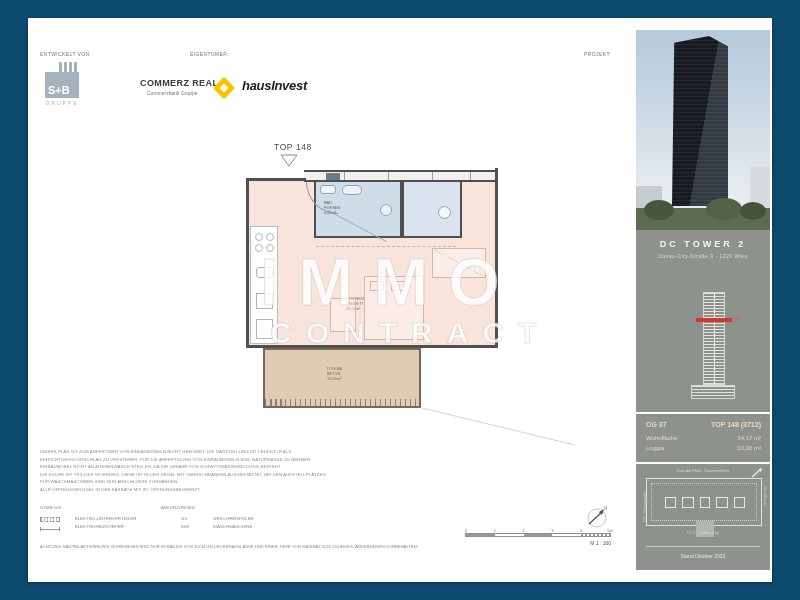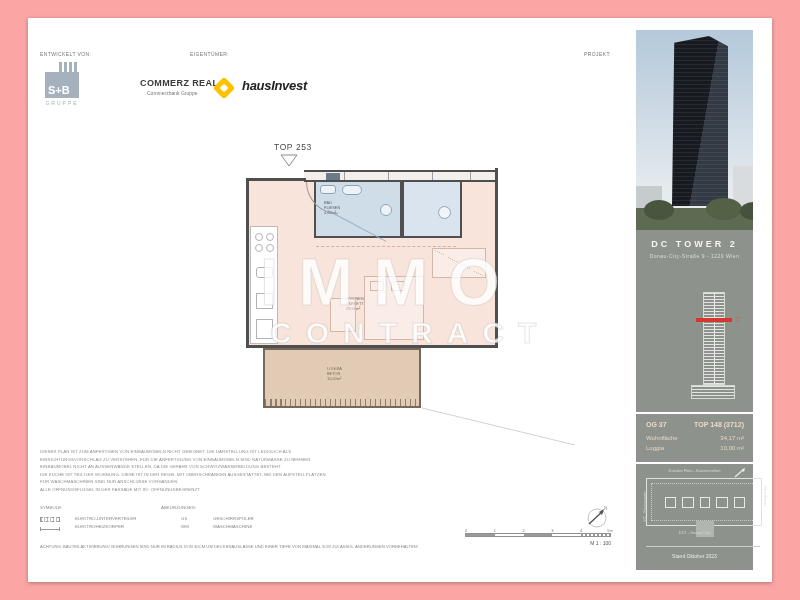--- a/index.html
+++ b/index.html
@@ -1,26 +1,26 @@
 <!DOCTYPE html>
 <html><head>
 <meta charset="utf-8">
 <style>
   * { margin:0; padding:0; box-sizing:border-box; }
   body { width:800px; height:600px; font-family:"Liberation Sans", sans-serif; }
-  .stage { position:relative; width:800px; height:600px; background:#fca5a5; overflow:hidden;text-decoration:underline; }
+  .stage { position:relative; width:800px; height:600px; background:#0c4a6e; overflow:hidden;text-decoration:underline; }
   .sheet { position:absolute; left:28px; top:18px; width:744px; height:564px; background:#ffffff; box-shadow:0 1px 4px rgba(0,0,0,.3); }
   .abs { position:absolute; }
   .lbl { position:absolute; font-size:5px; color:#777; letter-spacing:.4px; white-space:nowrap; }
   .wall { position:absolute; background:#4f4f4f; }
   .room-lbl { position:absolute; font-size:3.9px; line-height:5px; color:#5a6570; white-space:nowrap; }
   .furn { position:absolute; border:1px solid #d3b6a6; background:rgba(255,255,255,.35); }
   .legal-line { font-size:4.3px; line-height:7.6px; color:#8e8e8e; white-space:nowrap; letter-spacing:.1px; }
   .legend-txt { position:absolute; font-size:4.4px; color:#8a8a8a; white-space:nowrap; }
-  .side-section { position:absolute; left:608px; width:117px; background:#8e928d;padding-left:12px; }
+  .side-section { position:absolute; left:608px; width:134px; background:#8e928d;padding-left:12px; }
   .watermark { position:absolute; font-weight:700; color:rgba(255,255,255,.8); -webkit-text-stroke:1px rgba(180,180,180,.35); white-space:nowrap; z-index:6; }
   .seg { flex:1; }
   .seg-g { background:#9a9a9a; }
   .seg-w { background:#ffffff; }
   .seg-h { background:repeating-linear-gradient(90deg,#9a9a9a 0 2px,#ffffff 2px 4px); }
   .tick { position:absolute; top:-6px; transform:translateX(-50%); font-size:4px; color:#777; }
   .vtxt { position:absolute; font-size:3.6px; color:#d6dad4; white-space:nowrap; transform-origin:left top; }
 </style>
 </head>
 <body>
@@ -46,21 +46,21 @@
     <div class="abs" style="left:112px; top:58px; width:200px; height:36px;">
       <div class="abs" style="left:0; top:2px; font-size:9px; font-weight:700; color:#3a3a3a; letter-spacing:.4px;">COMMERZ REAL</div>
       <div class="abs" style="left:7px; top:14px; font-size:5px; color:#777;">Commerzbank Gruppe</div>
       <div class="abs" style="left:72px; top:0; width:26px; height:26px;">
         <div class="abs" style="left:4px; top:4px; width:16px; height:16px; border:5px solid #fcc200; border-radius:3px; transform:rotate(45deg);"></div>
       </div>
       <div class="abs" style="left:102px; top:2px; font-size:13px; font-weight:700; font-style:italic; color:#222; letter-spacing:-.3px;">hausInvest</div>
     </div>
 
 
-    <div class="abs" style="left:246px; top:124px; font-size:8.5px; color:#4a4a4a; letter-spacing:.6px;">TOP 253</div>
+    <div class="abs" style="left:246px; top:124px; font-size:8.5px; color:#4a4a4a; letter-spacing:.6px;">TOP 148</div>
     <svg class="abs" style="left:252px; top:136px;" width="18" height="13">
       <polygon points="1,1 17,1 9,12" fill="#ffffff" stroke="#8a8a8a" stroke-width="1"></polygon>
     </svg>
 
     <div class="abs" style="left:218px; top:150px; width:252px; height:244px;">
 
       <div class="abs" style="left:3px; top:12px; width:246px; height:165px; background:#f8e4da;"></div>
 
       <div class="abs" style="left:58px; top:2px; width:192px; height:10px; background:#f3f0ec; border-top:2px solid #4f4f4f;">
         <div class="abs" style="left:40px; top:0; width:1px; height:10px; background:#9aa0a6;"></div>

